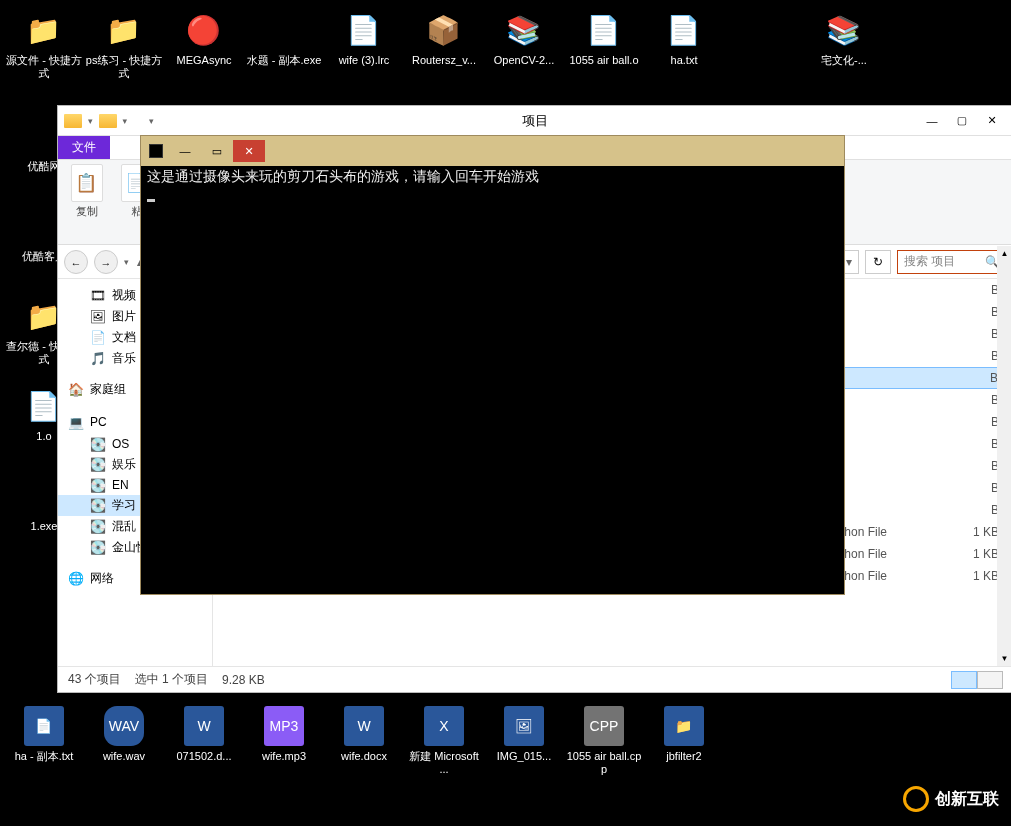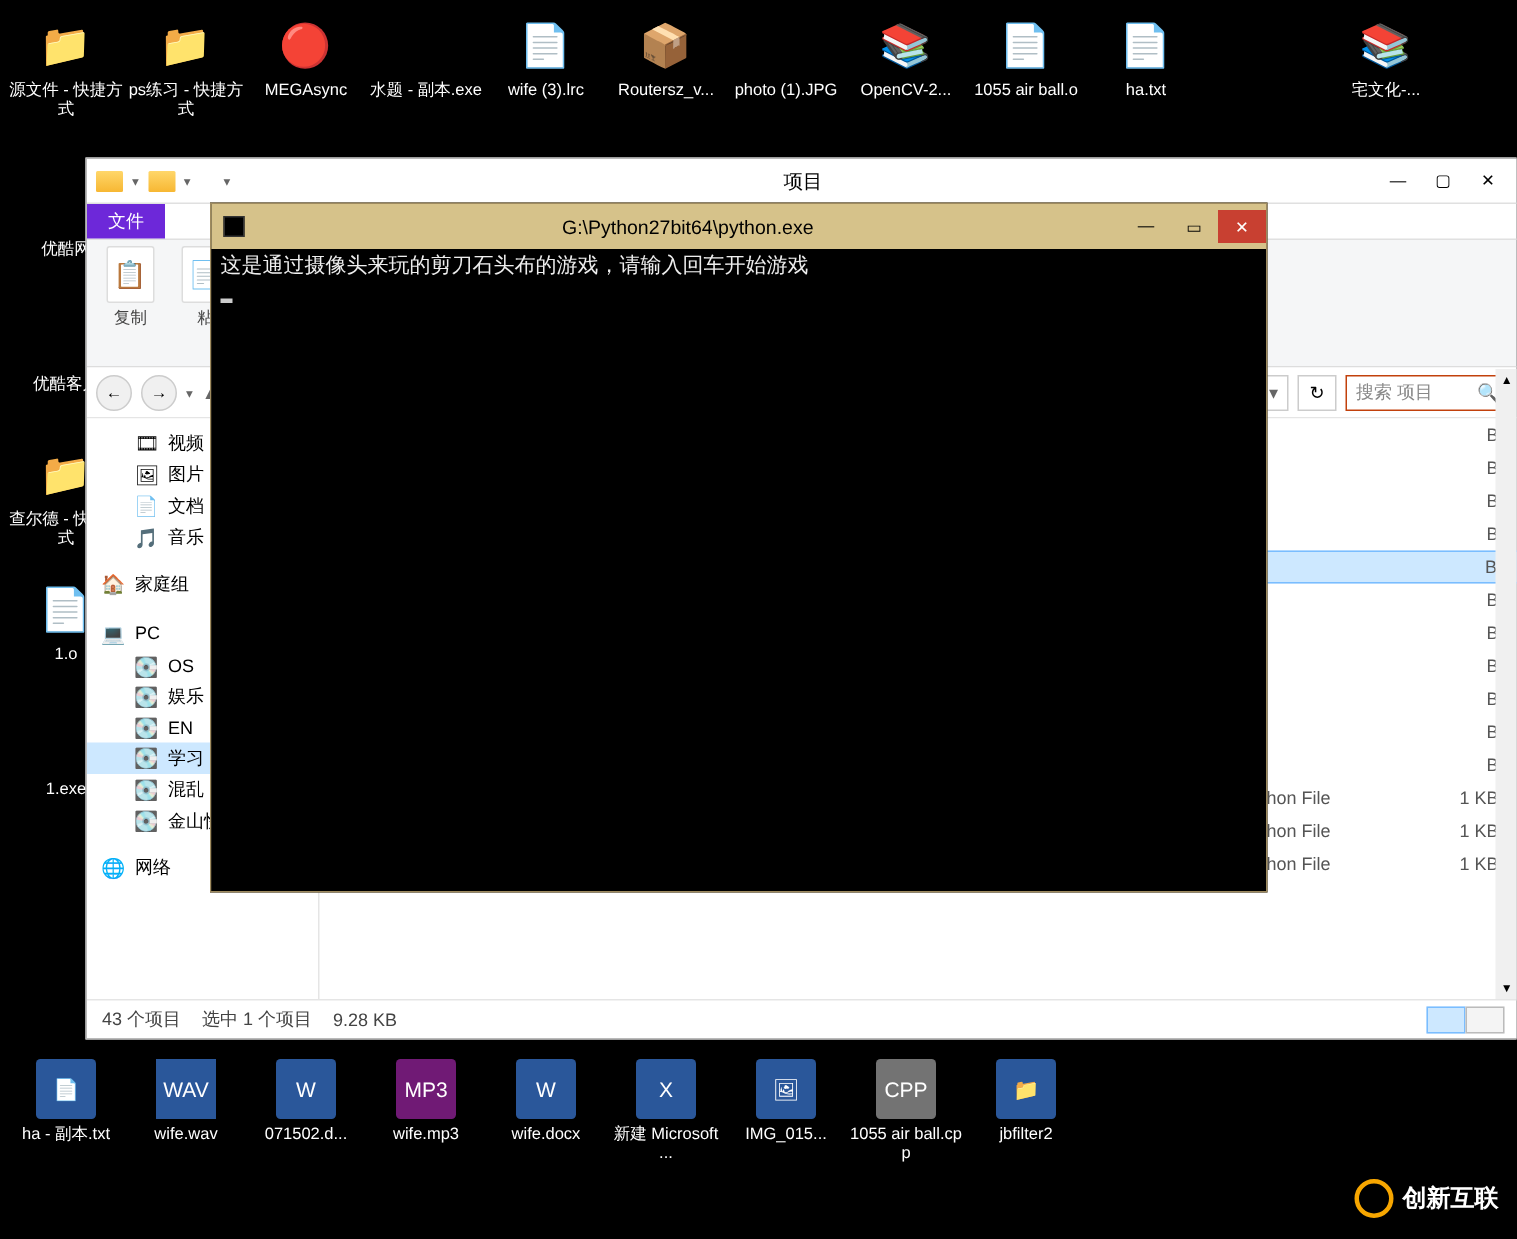--- a/index.html
+++ b/index.html
@@ -104,24 +104,20 @@
       </div>
       <div class="d-icon">
         <div class="ic">📄</div>
         <div class="lbl">wife (3).lrc</div>
       </div>
       <div class="d-icon">
         <div class="ic">📦</div>
         <div class="lbl">Routersz_v...</div>
       </div>
       <div class="d-icon">
-        <div class="ic">🖼</div>
-        <div class="lbl">photo (1).JPG</div>
-      </div>
-      <div class="d-icon">
         <div class="ic">📚</div>
         <div class="lbl">OpenCV-2...</div>
       </div>
       <div class="d-icon">
         <div class="ic">📄</div>
         <div class="lbl">1055 air ball.o</div>
       </div>
       <div class="d-icon">
         <div class="ic">📄</div>
         <div class="lbl">ha.txt</div>
@@ -158,29 +154,29 @@
         <div class="lbl">1.exe</div>
       </div>
     </div>
 
   <div class="row2" id="dbot">
       <div class="d-icon">
         <div class="ic" style="font-size:14px;background:#2a579a;color:#fff;border-radius:3px;width:40px;height:40px;">📄</div>
         <div class="lbl">ha - 副本.txt</div>
       </div>
       <div class="d-icon">
-        <div class="ic" style="font-size:14px;background:#2a579a;color:#fff;border-radius:0;width:40px;height:40px;">WAV</div>
+        <div class="ic" style="font-size:14px;background:#2a579a;color:#fff;border-radius:13px;width:40px;height:40px;">WAV</div>
         <div class="lbl">wife.wav</div>
       </div>
       <div class="d-icon">
         <div class="ic" style="font-size:14px;background:#2a579a;color:#fff;border-radius:3px;width:40px;height:40px;">W</div>
         <div class="lbl">071502.d...</div>
       </div>
       <div class="d-icon">
-        <div class="ic" style="font-size:14px;background:#701a75;color:#fff;border-radius:3px;width:40px;height:40px;">MP3</div>
+        <div class="ic" style="font-size:14px;background:#8b5cf6;color:#fff;border-radius:3px;width:40px;height:40px;">MP3</div>
         <div class="lbl">wife.mp3</div>
       </div>
       <div class="d-icon">
         <div class="ic" style="font-size:14px;background:#2a579a;color:#fff;border-radius:3px;width:40px;height:40px;">W</div>
         <div class="lbl">wife.docx</div>
       </div>
       <div class="d-icon">
         <div class="ic" style="font-size:14px;background:#2a579a;color:#fff;border-radius:3px;width:40px;height:40px;">X</div>
         <div class="lbl">新建 Microsoft ...</div>
       </div>
@@ -401,21 +397,20 @@
     <div class="scroll-vert">
       <div class="up">▲</div>
       <div style="flex:1"></div>
       <div class="dn">▼</div>
     </div>
   </div>
 
   <div class="console">
     <div class="con-title">
       <div class="cic"></div>
-      <span class="t">G:\Python27bit64\python.exe</span>
       <div class="con-ctrl">
         <div class="con-btn">—</div>
         <div class="con-btn">▭</div>
         <div class="con-btn close">✕</div>
       </div>
     </div>
     <div class="con-body">
       <span>这是通过摄像头来玩的剪刀石头布的游戏，请输入回车开始游戏</span><br>
       <span class="cursor"></span>
     </div>

